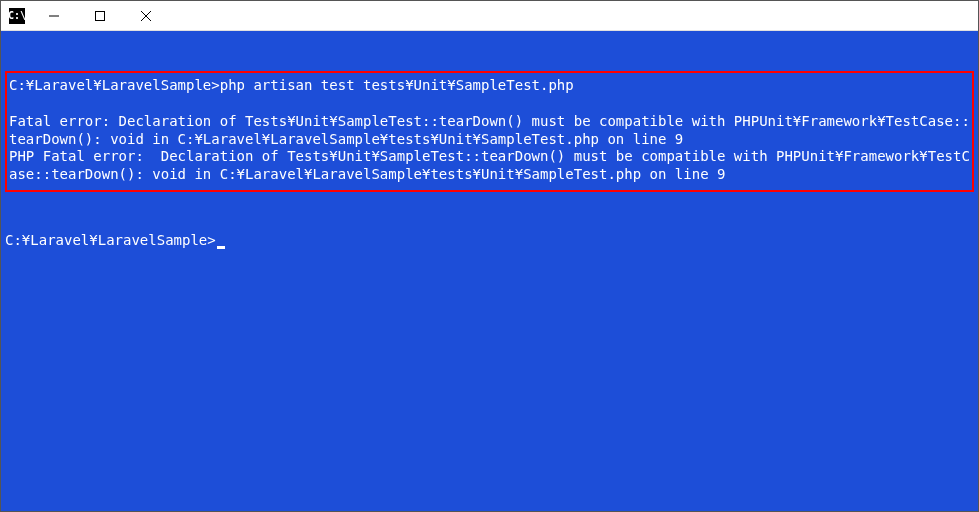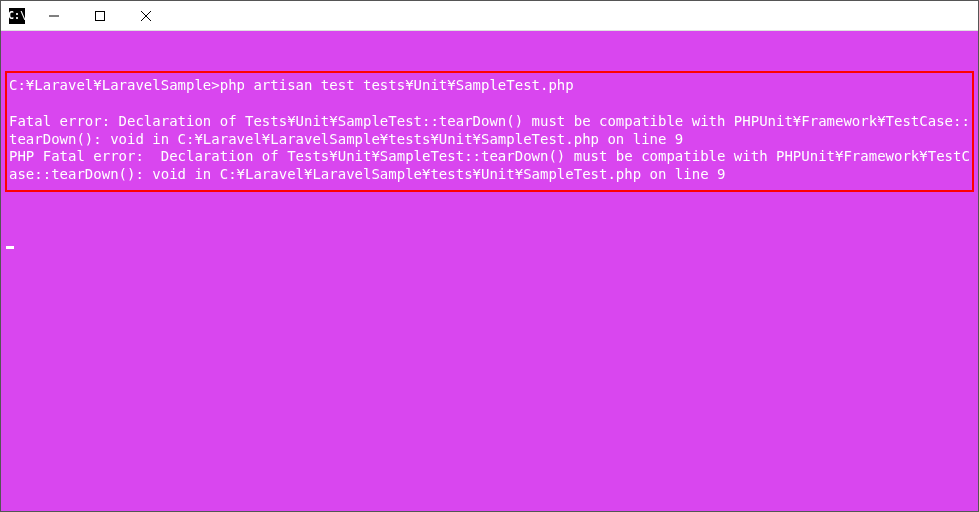--- a/index.html
+++ b/index.html
@@ -62,21 +62,21 @@
       font-size: 11px;
       font-family: "Segoe UI", sans-serif;
       cursor: pointer;
     }
     .win-btn svg {
       width: 10px;
       height: 10px;
     }
     .terminal {
       flex: 1;
-      background: #d946ef;
+      background: #1d4ed8;
       color: #ffffff;
       font-family: "MS Gothic", "Consolas", monospace;
       font-size: 14px;
       line-height: 1.28;
       padding: 2px;
       overflow: hidden;
       position: relative;
       white-space: pre-wrap;
       word-break: break-all;
     }
@@ -124,15 +124,15 @@
         <svg viewBox="0 0 10 10">
             <line x1="0" y1="0" x2="10" y2="10" stroke="#000" stroke-width="1"></line>
             <line x1="10" y1="0" x2="0" y2="10" stroke="#000" stroke-width="1"></line>
           </svg>
       </div>
     </div>
   </div>
 
   <div class="terminal">
     <div class="highlight-box"><div>C:¥Laravel¥LaravelSample&gt;php artisan test tests¥Unit¥SampleTest.php</div><div class="blank-line"></div><div>Fatal error: Declaration of Tests¥Unit¥SampleTest::tearDown() must be compatible with PHPUnit¥Framework¥TestCase::tearDown(): void in C:¥Laravel¥LaravelSample¥tests¥Unit¥SampleTest.php on line 9</div><div>PHP Fatal error:  Declaration of Tests¥Unit¥SampleTest::tearDown() must be compatible with PHPUnit¥Framework¥TestCase::tearDown(): void in C:¥Laravel¥LaravelSample¥tests¥Unit¥SampleTest.php on line 9</div></div>
-    <div class="prompt-line"><span class="cursor"></span></div>
+    <div class="prompt-line"><span>C:¥Laravel¥LaravelSample&gt;</span><span class="cursor"></span></div>
   </div>
 </div>
 
 </body></html>

